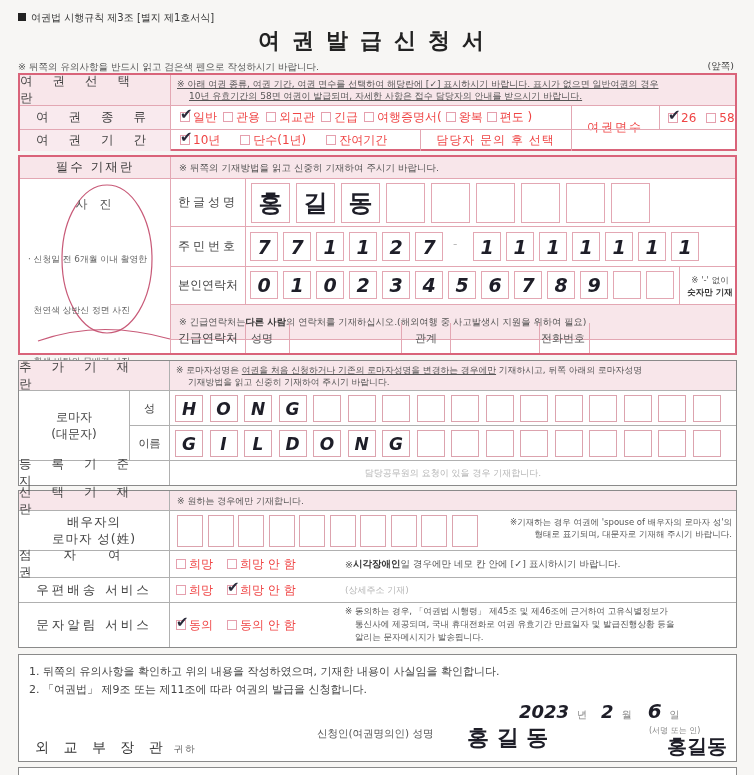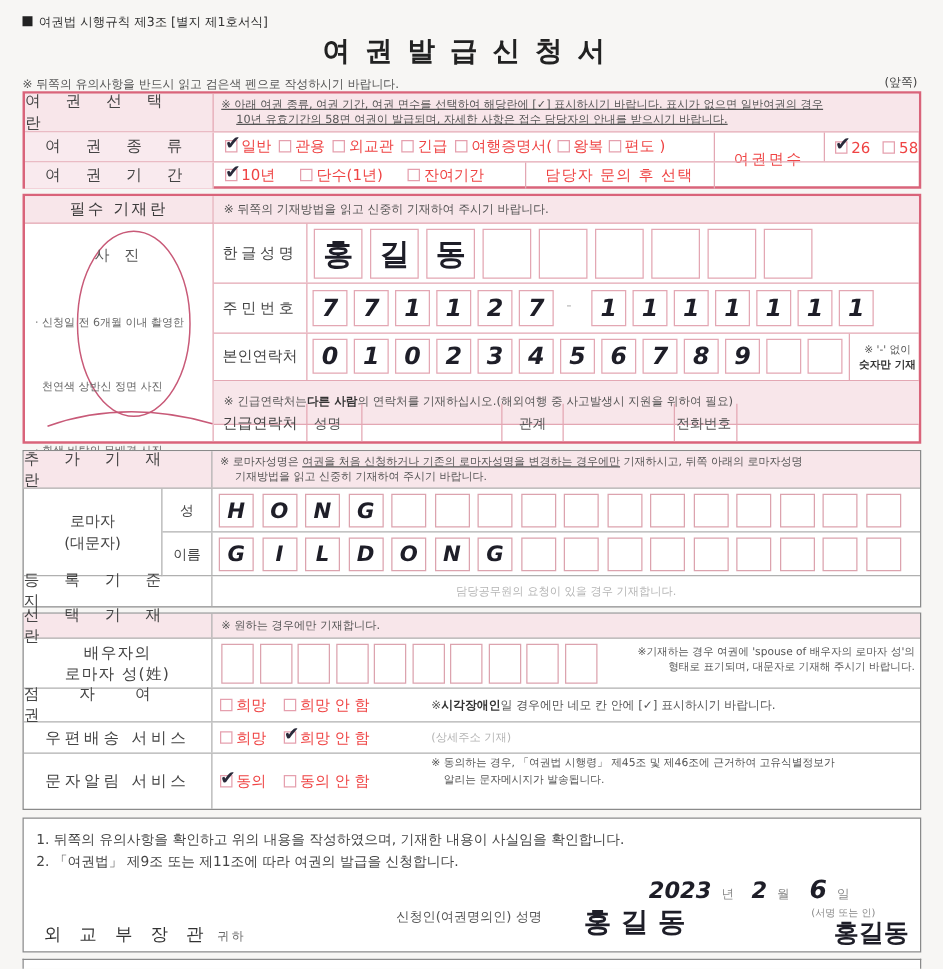--- a/index.html
+++ b/index.html
@@ -286,20 +286,21 @@
     <div class="cell" style="left:326px; right:0; font-size:9px; color:#b5b5b5;">(상세주소 기재)</div>
   </div>
   <div class="abs" style="left:0; right:0; top:112px; bottom:0;">
     <div class="lbl" style="left:0; width:151px; border-right:1px solid #b0b0b0; letter-spacing:3px;">문자알림 서비스</div>
     <div class="cell" style="left:157px; width:165px;">
       <span class="opt" style="margin-right:14px"><span class="cb checked"></span><span>동의</span></span>
       <span class="opt"><span class="cb"></span><span>동의 안 함</span></span>
     </div>
     <div class="abs small" style="left:326px; right:4px; top:2px; font-size:8.6px; line-height:13px;">
       <div>※ 동의하는 경우, 「여권법 시행령」 제45조 및 제46조에 근거하여 고유식별정보가</div>
+      <div style="padding-left:10px">통신사에 제공되며, 국내 휴대전화로 여권 유효기간 만료일자 및 발급진행상황 등을</div>
       <div style="padding-left:10px">알리는 문자메시지가 발송됩니다.</div>
     </div>
   </div>
 </div>
 
 <div class="box gray" style="left:18px; top:654px; width:719px; height:108px;">
   <div class="abs" style="left:10px; top:8px; font-size:11px; color:#444; line-height:18px;">
     <div>1. 뒤쪽의 유의사항을 확인하고 위의 내용을 작성하였으며, 기재한 내용이 사실임을 확인합니다.</div>
     <div>2. 「여권법」 제9조 또는 제11조에 따라 여권의 발급을 신청합니다.</div>
   </div>

